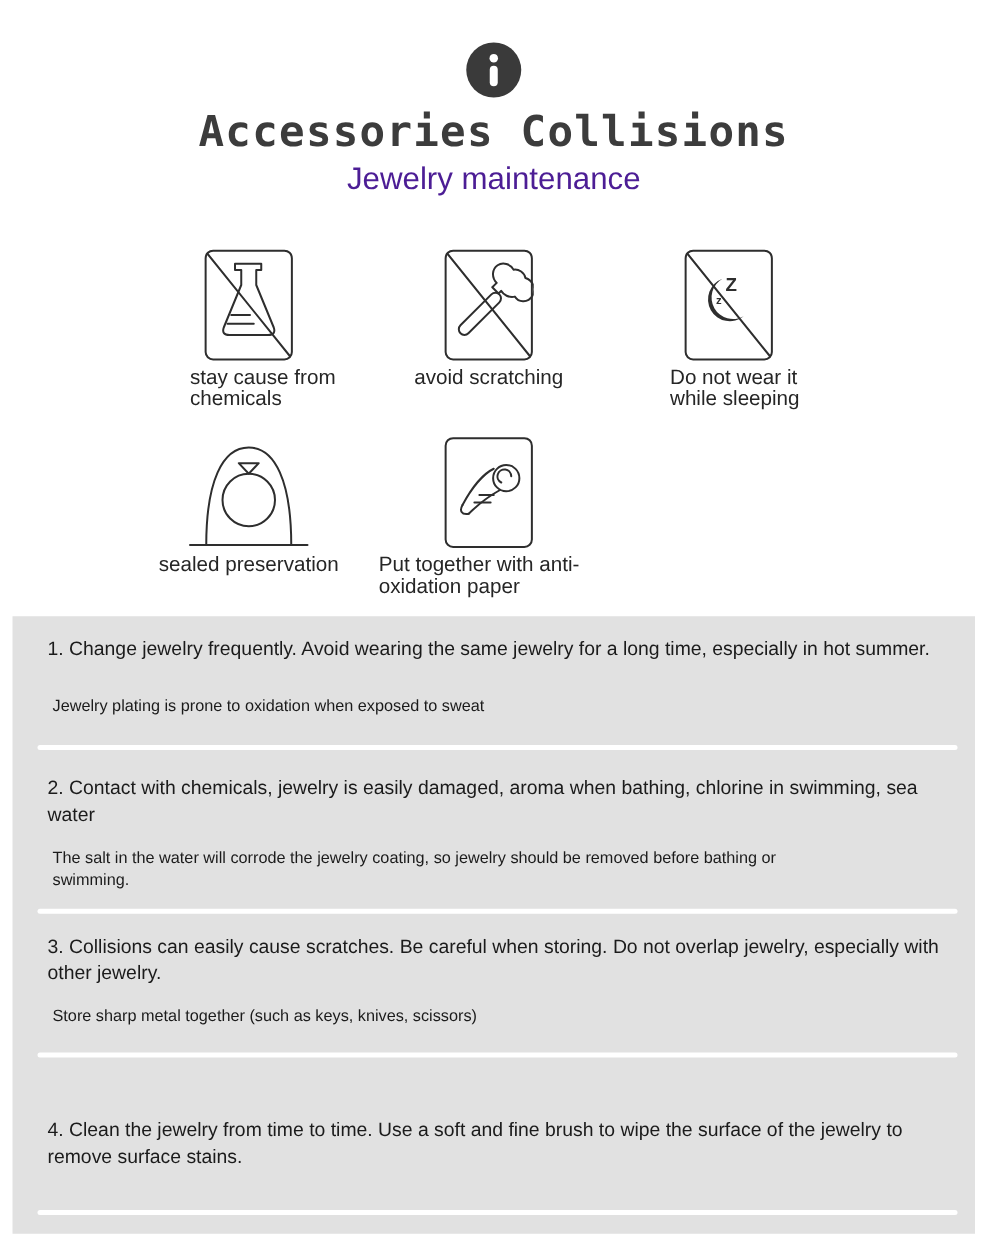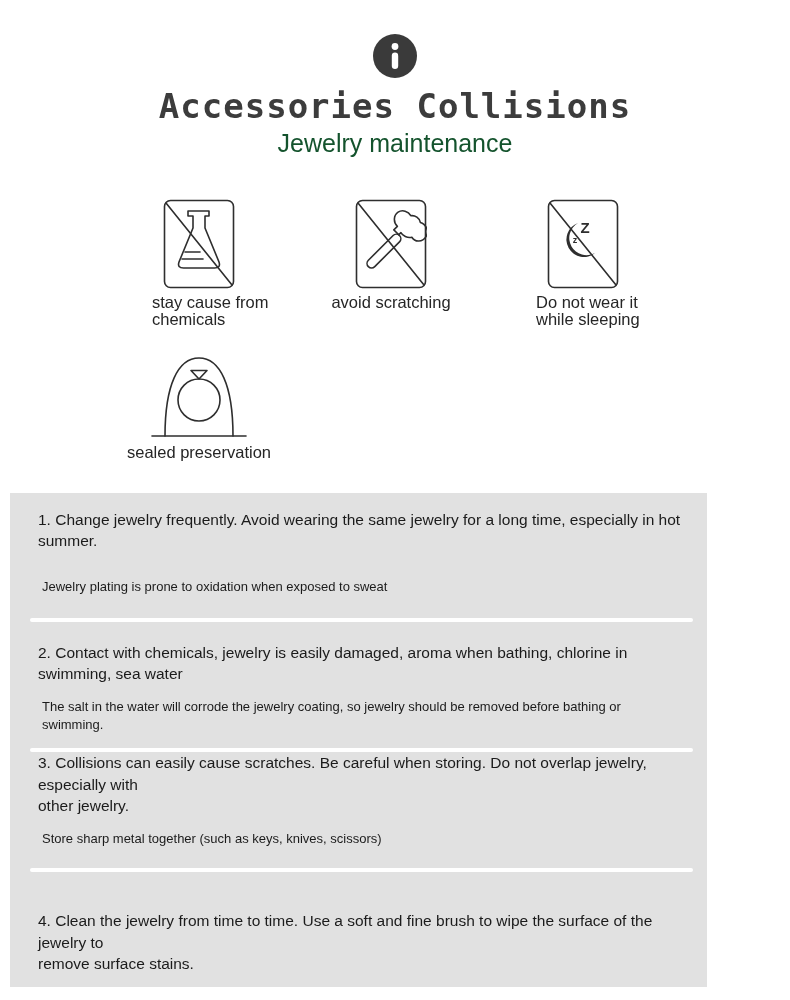--- a/index.html
+++ b/index.html
@@ -14,57 +14,57 @@
   .header{padding-top:33px;text-align:center;}
   .info-badge{display:block;margin:0 auto;}
   .title{
     margin:10px 0 0 0;
     font-family:"DejaVu Sans Mono","Liberation Mono",monospace;
     font-weight:bold;font-size:34px;letter-spacing:1px;
     color:#3c3c3c;line-height:1.0;
   }
   .subtitle{
     margin:7px 0 0 0;font-size:25px;font-weight:normal;
-    color:#14532d;line-height:1.1;
+    color:#4c1d95;line-height:1.1;
   }
 
   
   .icon-grid{
     display:grid;grid-template-columns:repeat(3,192px);
     grid-auto-rows:150px;
     margin:41px 0 0 103px;width:576px;
   }
   .icon-cell{display:flex;flex-direction:column;align-items:center;}
   .icon-art{flex:0 0 auto;}
   .icon-caption{
     margin-top:5px;font-size:16.5px;line-height:1.05;color:#262626;
     white-space:pre-line;text-align:center;width:100%;
   }
   .icon-caption.align-left{text-align:left;padding-left:49px;box-sizing:border-box;}
   .icon-caption.align-left-sm{text-align:left;padding-left:8px;box-sizing:border-box;}
   .icon-stroke{stroke:#2e2e2e;stroke-width:1.6;fill:none;stroke-linecap:round;stroke-linejoin:round;}
 
   
   .panel{
-    position:absolute;left:10px;top:493px;width:697px;height:494px;
+    position:absolute;left:10px;top:493px;width:770px;height:494px;
     background:#e1e1e1;box-sizing:border-box;overflow:hidden;
   }
   .tip{
     margin:0 24px 0 28px;font-size:15.5px;line-height:1.38;color:#1b1b1b;
     white-space:pre-line;
   }
   .note{
     margin:0 24px 0 32px;font-size:13px;line-height:1.38;color:#1b1b1b;
     white-space:pre-line;
   }
   .divider{height:4px;background:#ffffff;margin:0 14px 0 20px;border-radius:2px;}
 
   .mt16{margin-top:16px;} .mt26{margin-top:26px;} .mt20{margin-top:20px;}
-  .mt14{margin-top:14px;} .mt12{margin-top:0;} .mt22{margin-top:22px;}
-  .mt32{margin-top:32px;} .mt38{margin-top:38px;}
+  .mt14{margin-top:14px;} .mt12{margin-top:16px;} .mt22{margin-top:22px;}
+  .mt32{margin-top:32px;} .mt38{margin-top:48px;}
 </style>
 </head>
 <body>
 
 <div class="page">
 
   <div class="header">
     <svg class="info-badge" width="46" height="46" viewBox="0 0 46 46">
       <circle cx="23" cy="23" r="22" fill="#3a3a3a"></circle>
       <circle cx="23" cy="13.5" r="3.4" fill="#ffffff"></circle>
@@ -124,20 +124,36 @@
         <g class="icon-stroke">
           <path d="M3,87 H97"></path>
           <path d="M16,87 C16,36 29,9 50,9 C71,9 84,36 84,87"></path>
           <circle cx="50" cy="51" r="21"></circle>
           <path d="M42,21.5 H58 L50,30 Z"></path>
         </g>
       </svg>
       <div class="icon-caption">sealed preservation</div>
     </div>
 
+    <div class="icon-cell">
+      <svg class="icon-art" width="72" height="90" viewBox="0 0 72 90">
+        <g class="icon-stroke">
+          <rect x="1.5" y="1.5" width="69" height="87" rx="6"></rect>
+          <circle cx="50" cy="33.5" r="10.5"></circle>
+          <path d="M46,37 a5.5,5.5 0 1 1 8,-5"></path>
+          <path d="M40,26 C31.5,30 22,42 15,55"></path>
+          <path d="M45,43 C36,48 27,55 20,62"></path>
+          <path d="M15,55 C12.5,59.5 14,63 20,62"></path>
+          <path d="M28.5,47 h11.5"></path>
+          <path d="M24.5,53 h13"></path>
+        </g>
+      </svg>
+      <div class="icon-caption align-left-sm">Put together with anti-
+oxidation paper</div>
+    </div>
   </div>
 
   <div class="panel">
 
     <p class="tip mt16">1. Change jewelry frequently. Avoid wearing the same jewelry for a long time, especially in hot summer.</p>
     <p class="note mt26">Jewelry plating is prone to oxidation when exposed to sweat</p>
     <div class="divider mt22"></div>
 
     <p class="tip mt20">2. Contact with chemicals, jewelry is easily damaged, aroma when bathing, chlorine in swimming, sea water</p>
     <p class="note mt14">The salt in the water will corrode the jewelry coating, so jewelry should be removed before bathing or

